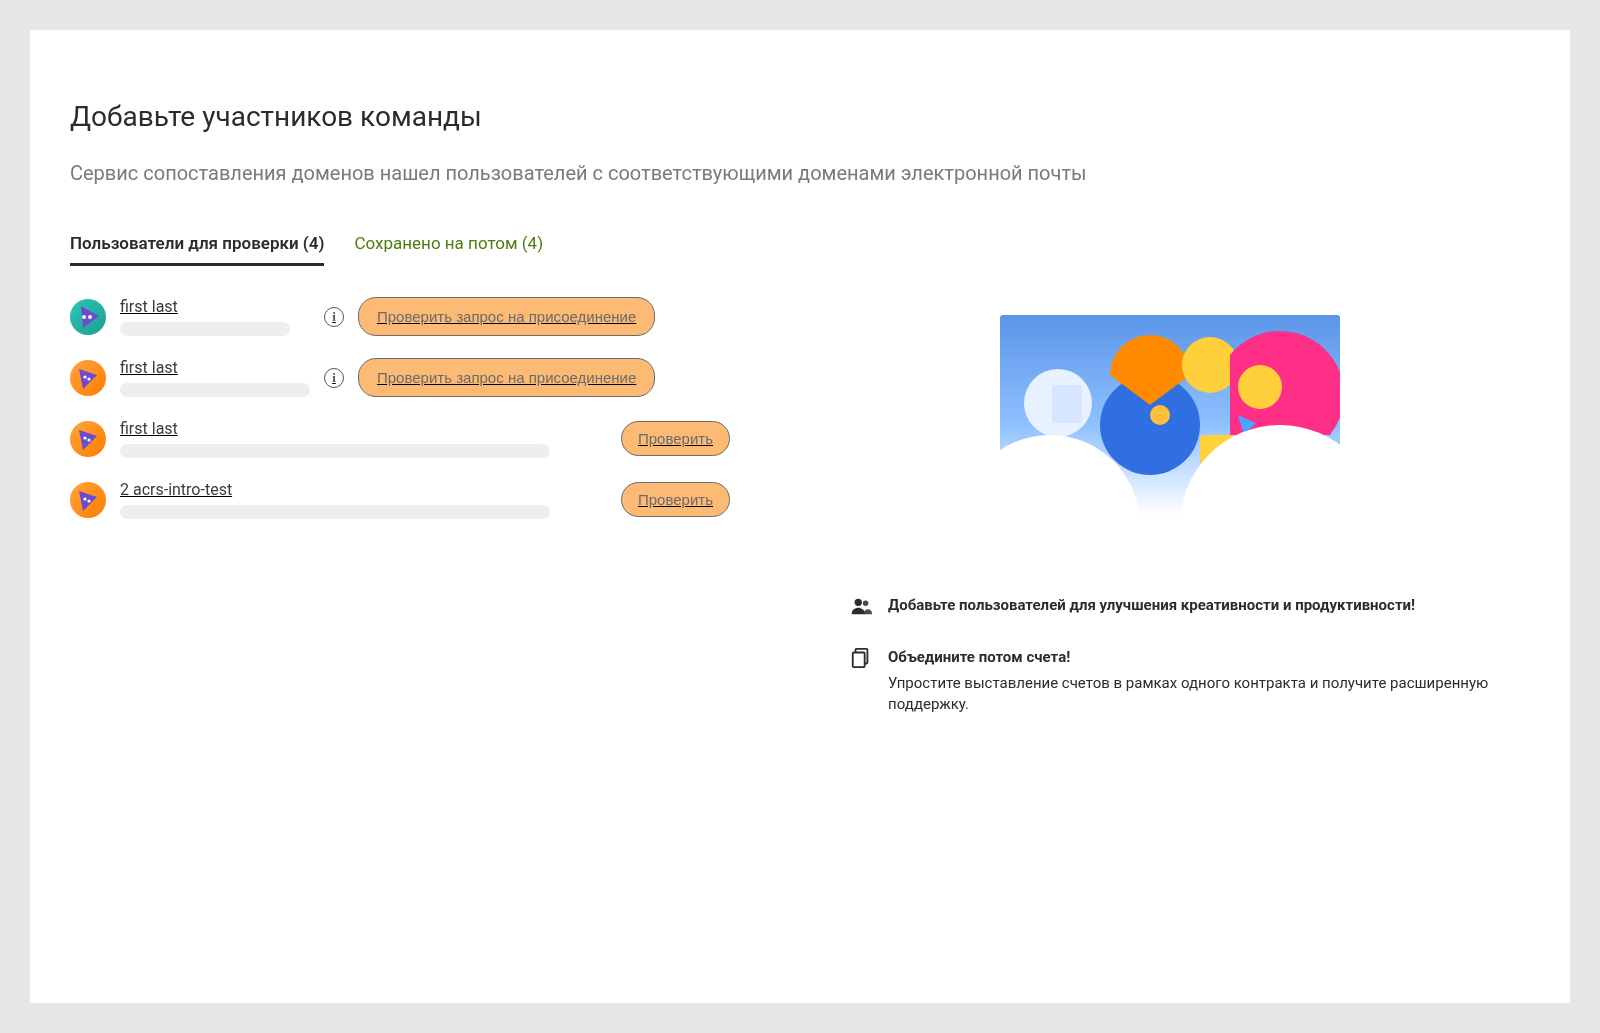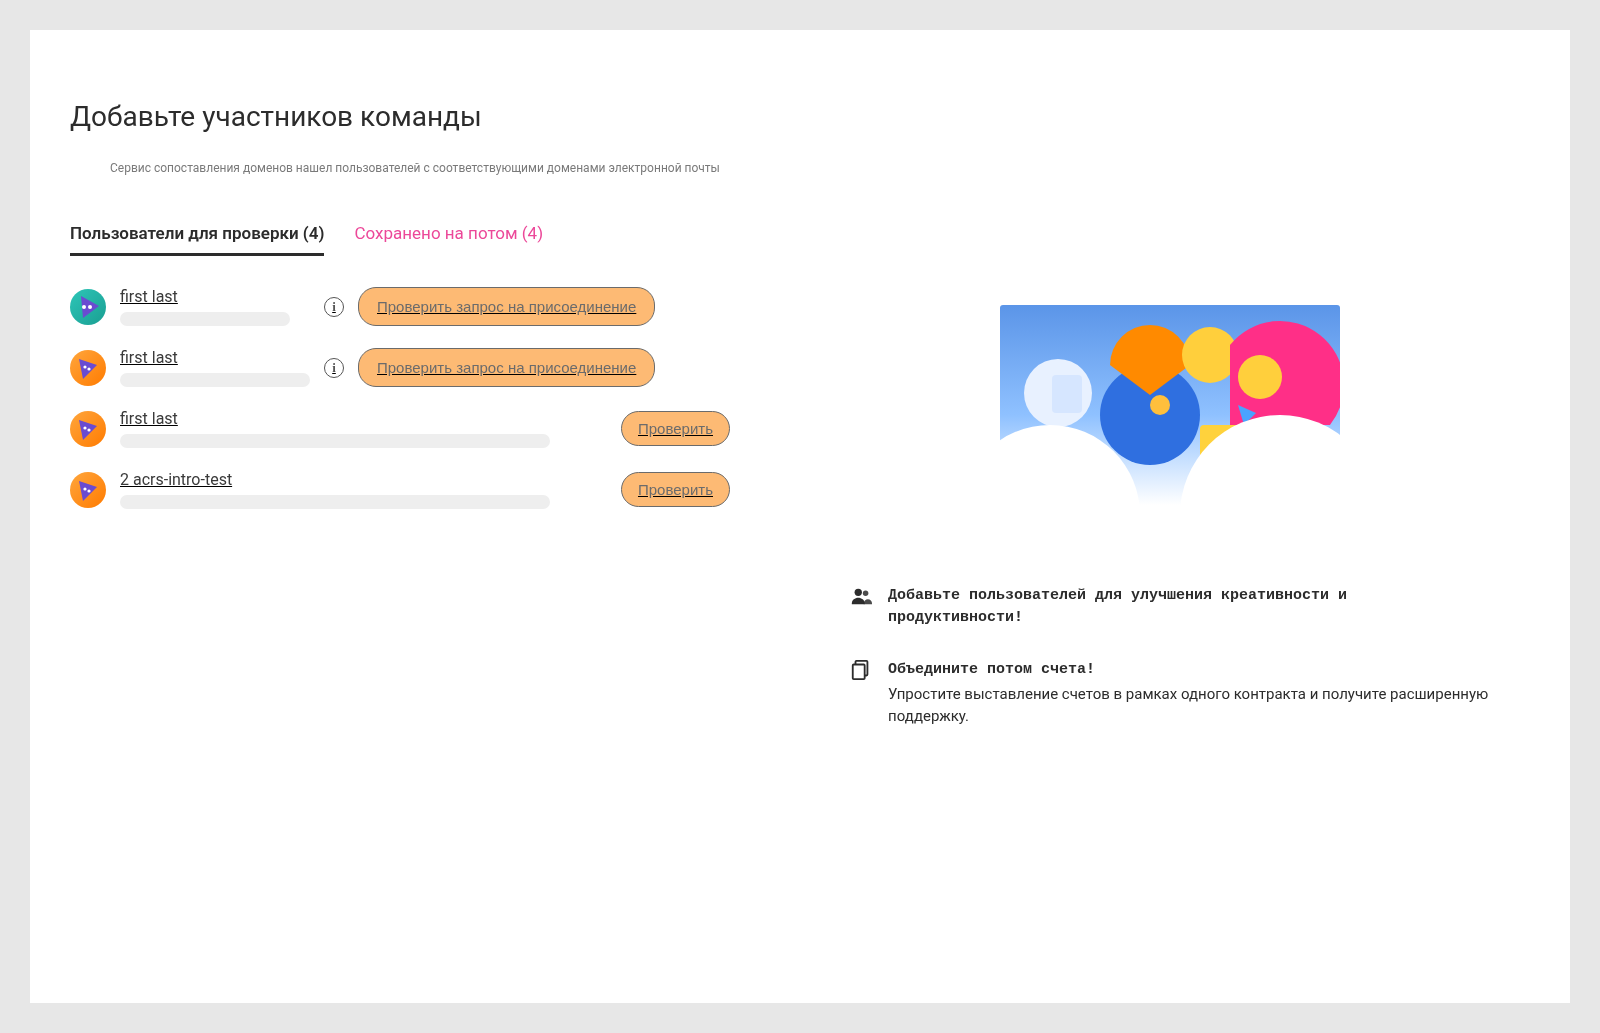--- a/index.html
+++ b/index.html
@@ -16,24 +16,23 @@
     height: 100%;
     padding: 70px 40px 40px 40px;
   }
   .page-title {
     font-size: 28px;
     font-weight: 400;
     color: #2c2c2c;
     margin-bottom: 28px;
   }
   .subtitle {
-    font-size: 12px;
+    font-size: 20px;
     color: #7a7a7a;
     margin-bottom: 40px;
-    margin-left: 40px;
   }
   .two-col {
     display: flex;
     gap: 40px;
   }
   .left-col { flex: 0 0 660px; }
   .right-col {
     flex: 1;
     background: #fff;
     padding: 90px 40px 40px 80px;
@@ -41,21 +40,21 @@
   .tabs {
     display: flex;
     gap: 30px;
     border-bottom: 1px solid transparent;
     margin-bottom: 30px;
   }
   .tab {
     font-size: 17px;
     padding: 8px 0 10px 0;
     cursor: pointer;
-    color: #ec4899;
+    color: #4d7c0f;
     border-bottom: 3px solid transparent;
   }
   .tab.active {
     color: #2c2c2c;
     font-weight: 600;
     border-bottom-color: #2c2c2c;
   }
   .user-row {
     display: flex;
     align-items: center;
@@ -133,21 +132,20 @@
     width: 22px; height: 22px;
     flex: 0 0 22px;
     color: #2c2c2c;
   }
   .benefit-title {
     font-size: 15px;
     font-weight: 700;
     color: #2c2c2c;
     margin-bottom: 4px;
     line-height: 1.45;
-    font-family: Liberation Mono, monospace;
   }
   .benefit-desc {
     font-size: 15px;
     color: #2c2c2c;
     line-height: 1.45;
   }
 </style>
 </head>
 <body>
 

